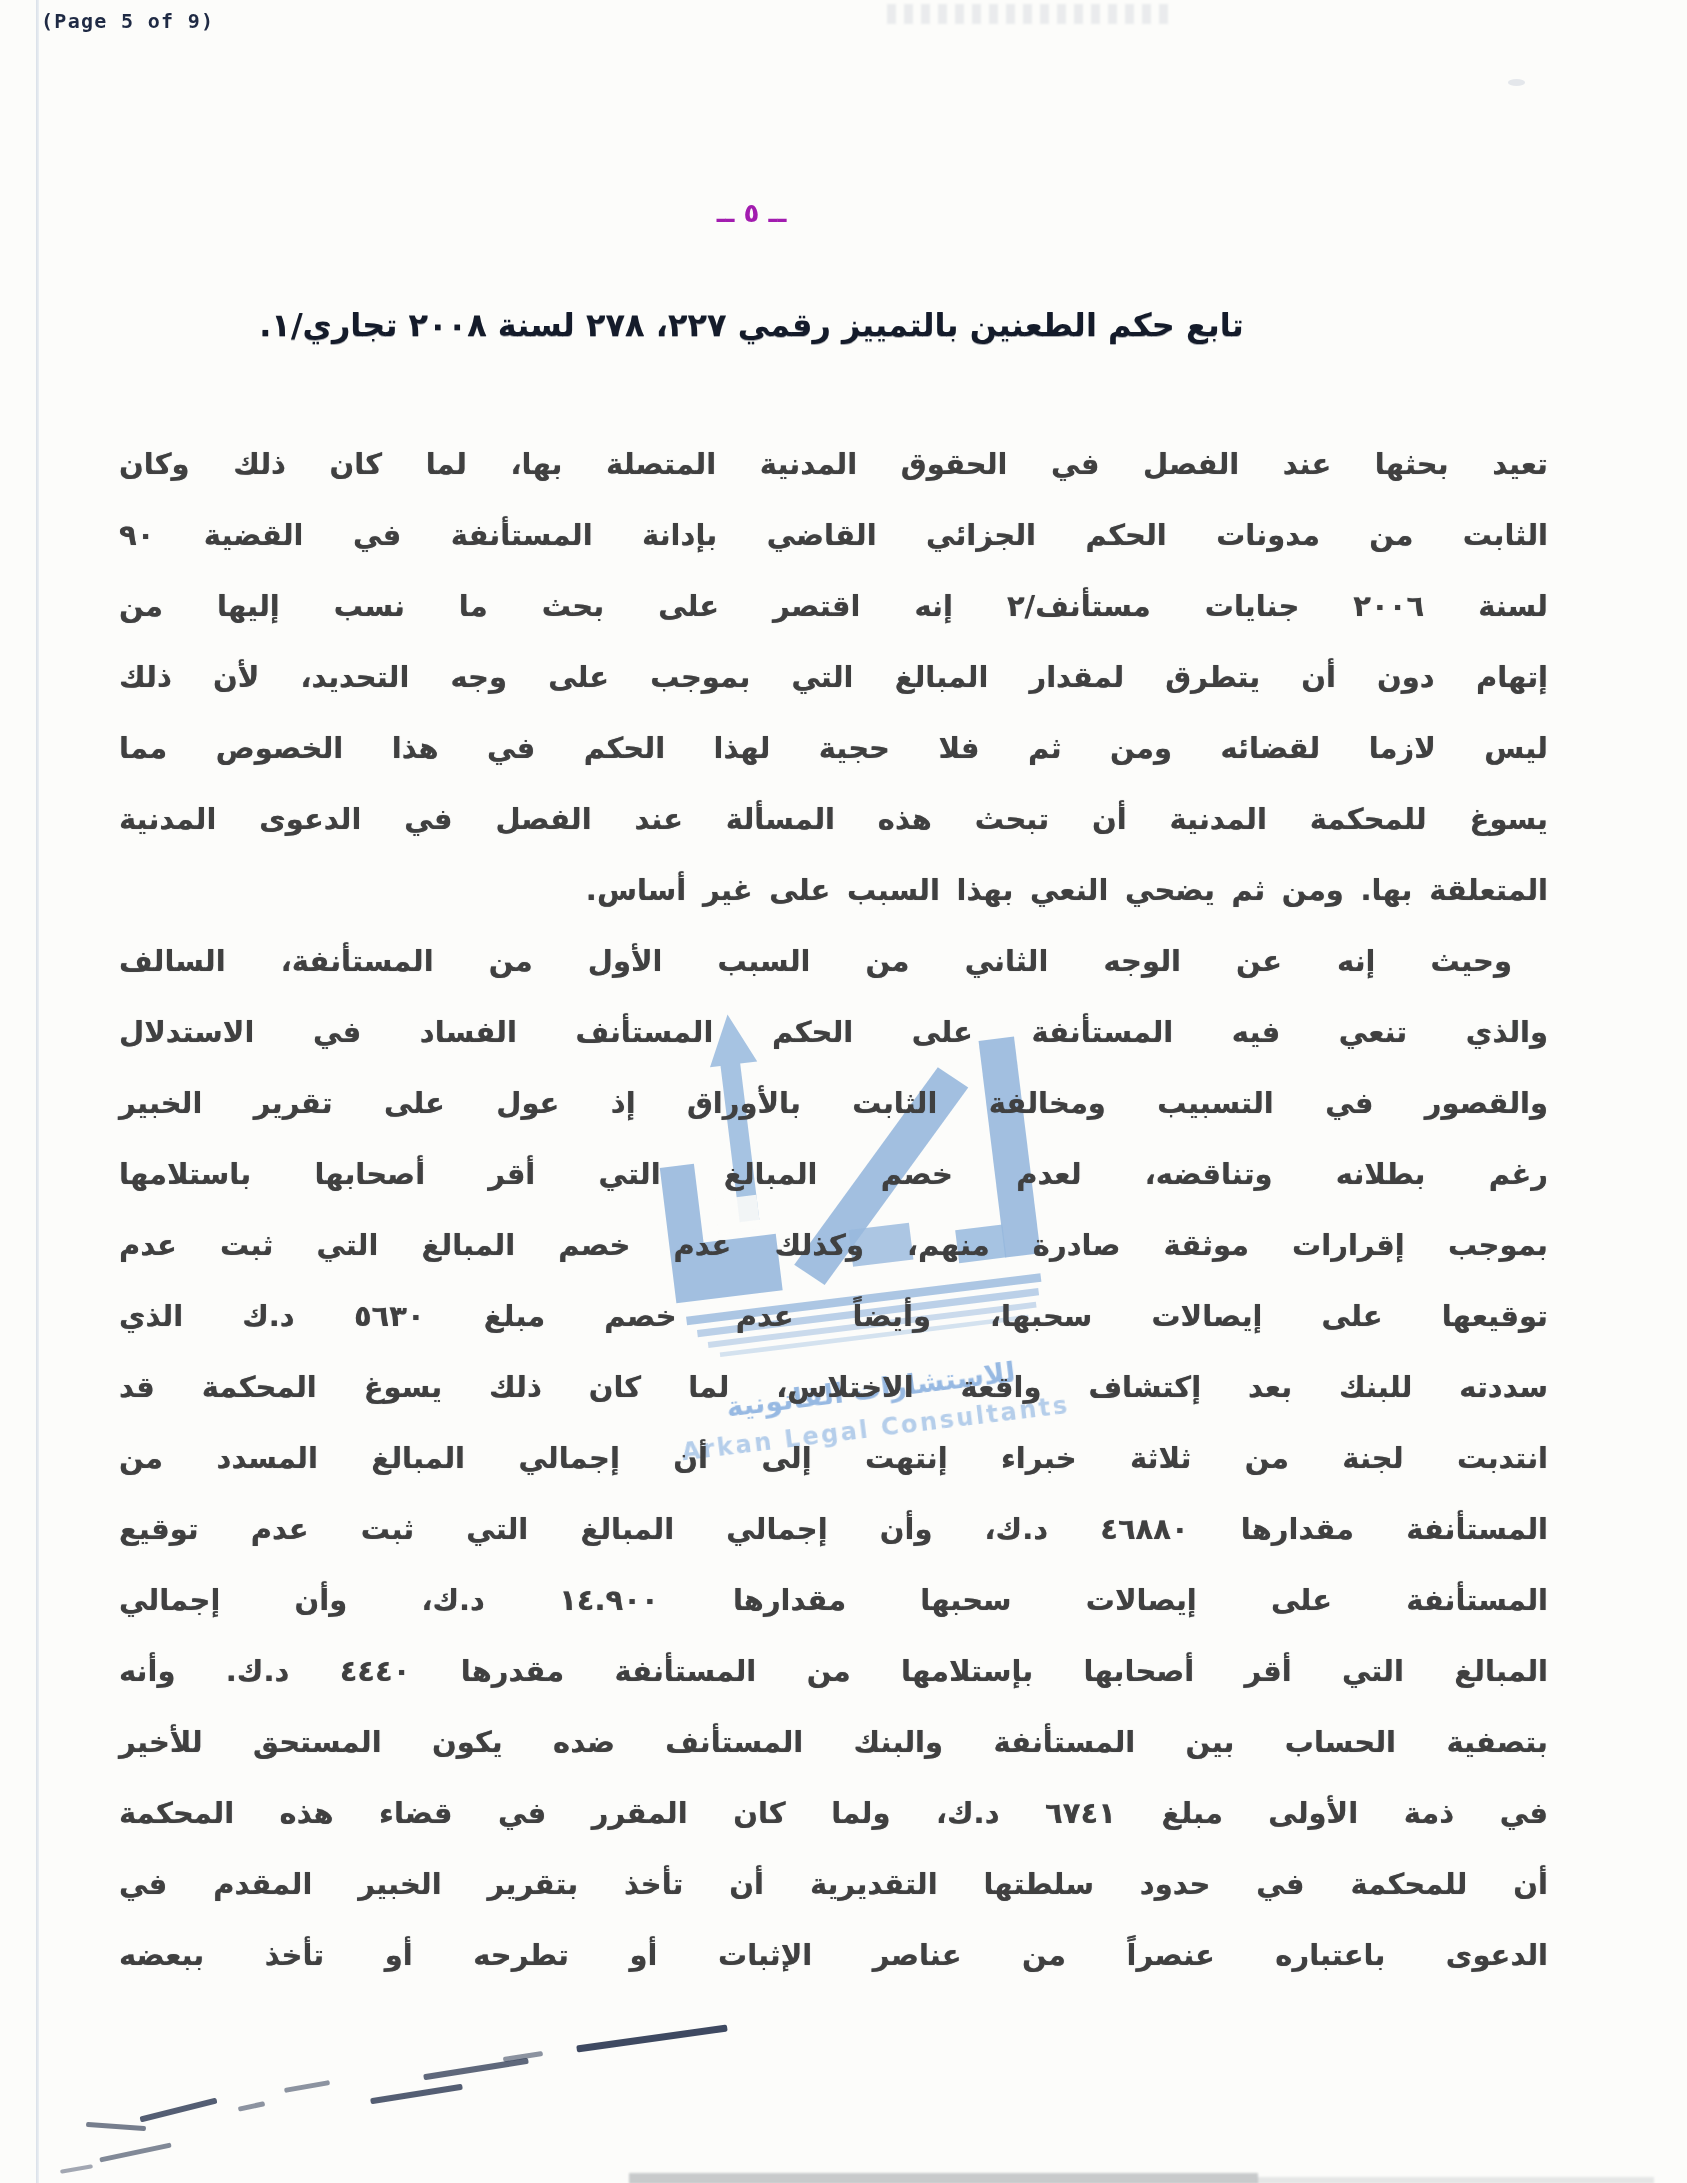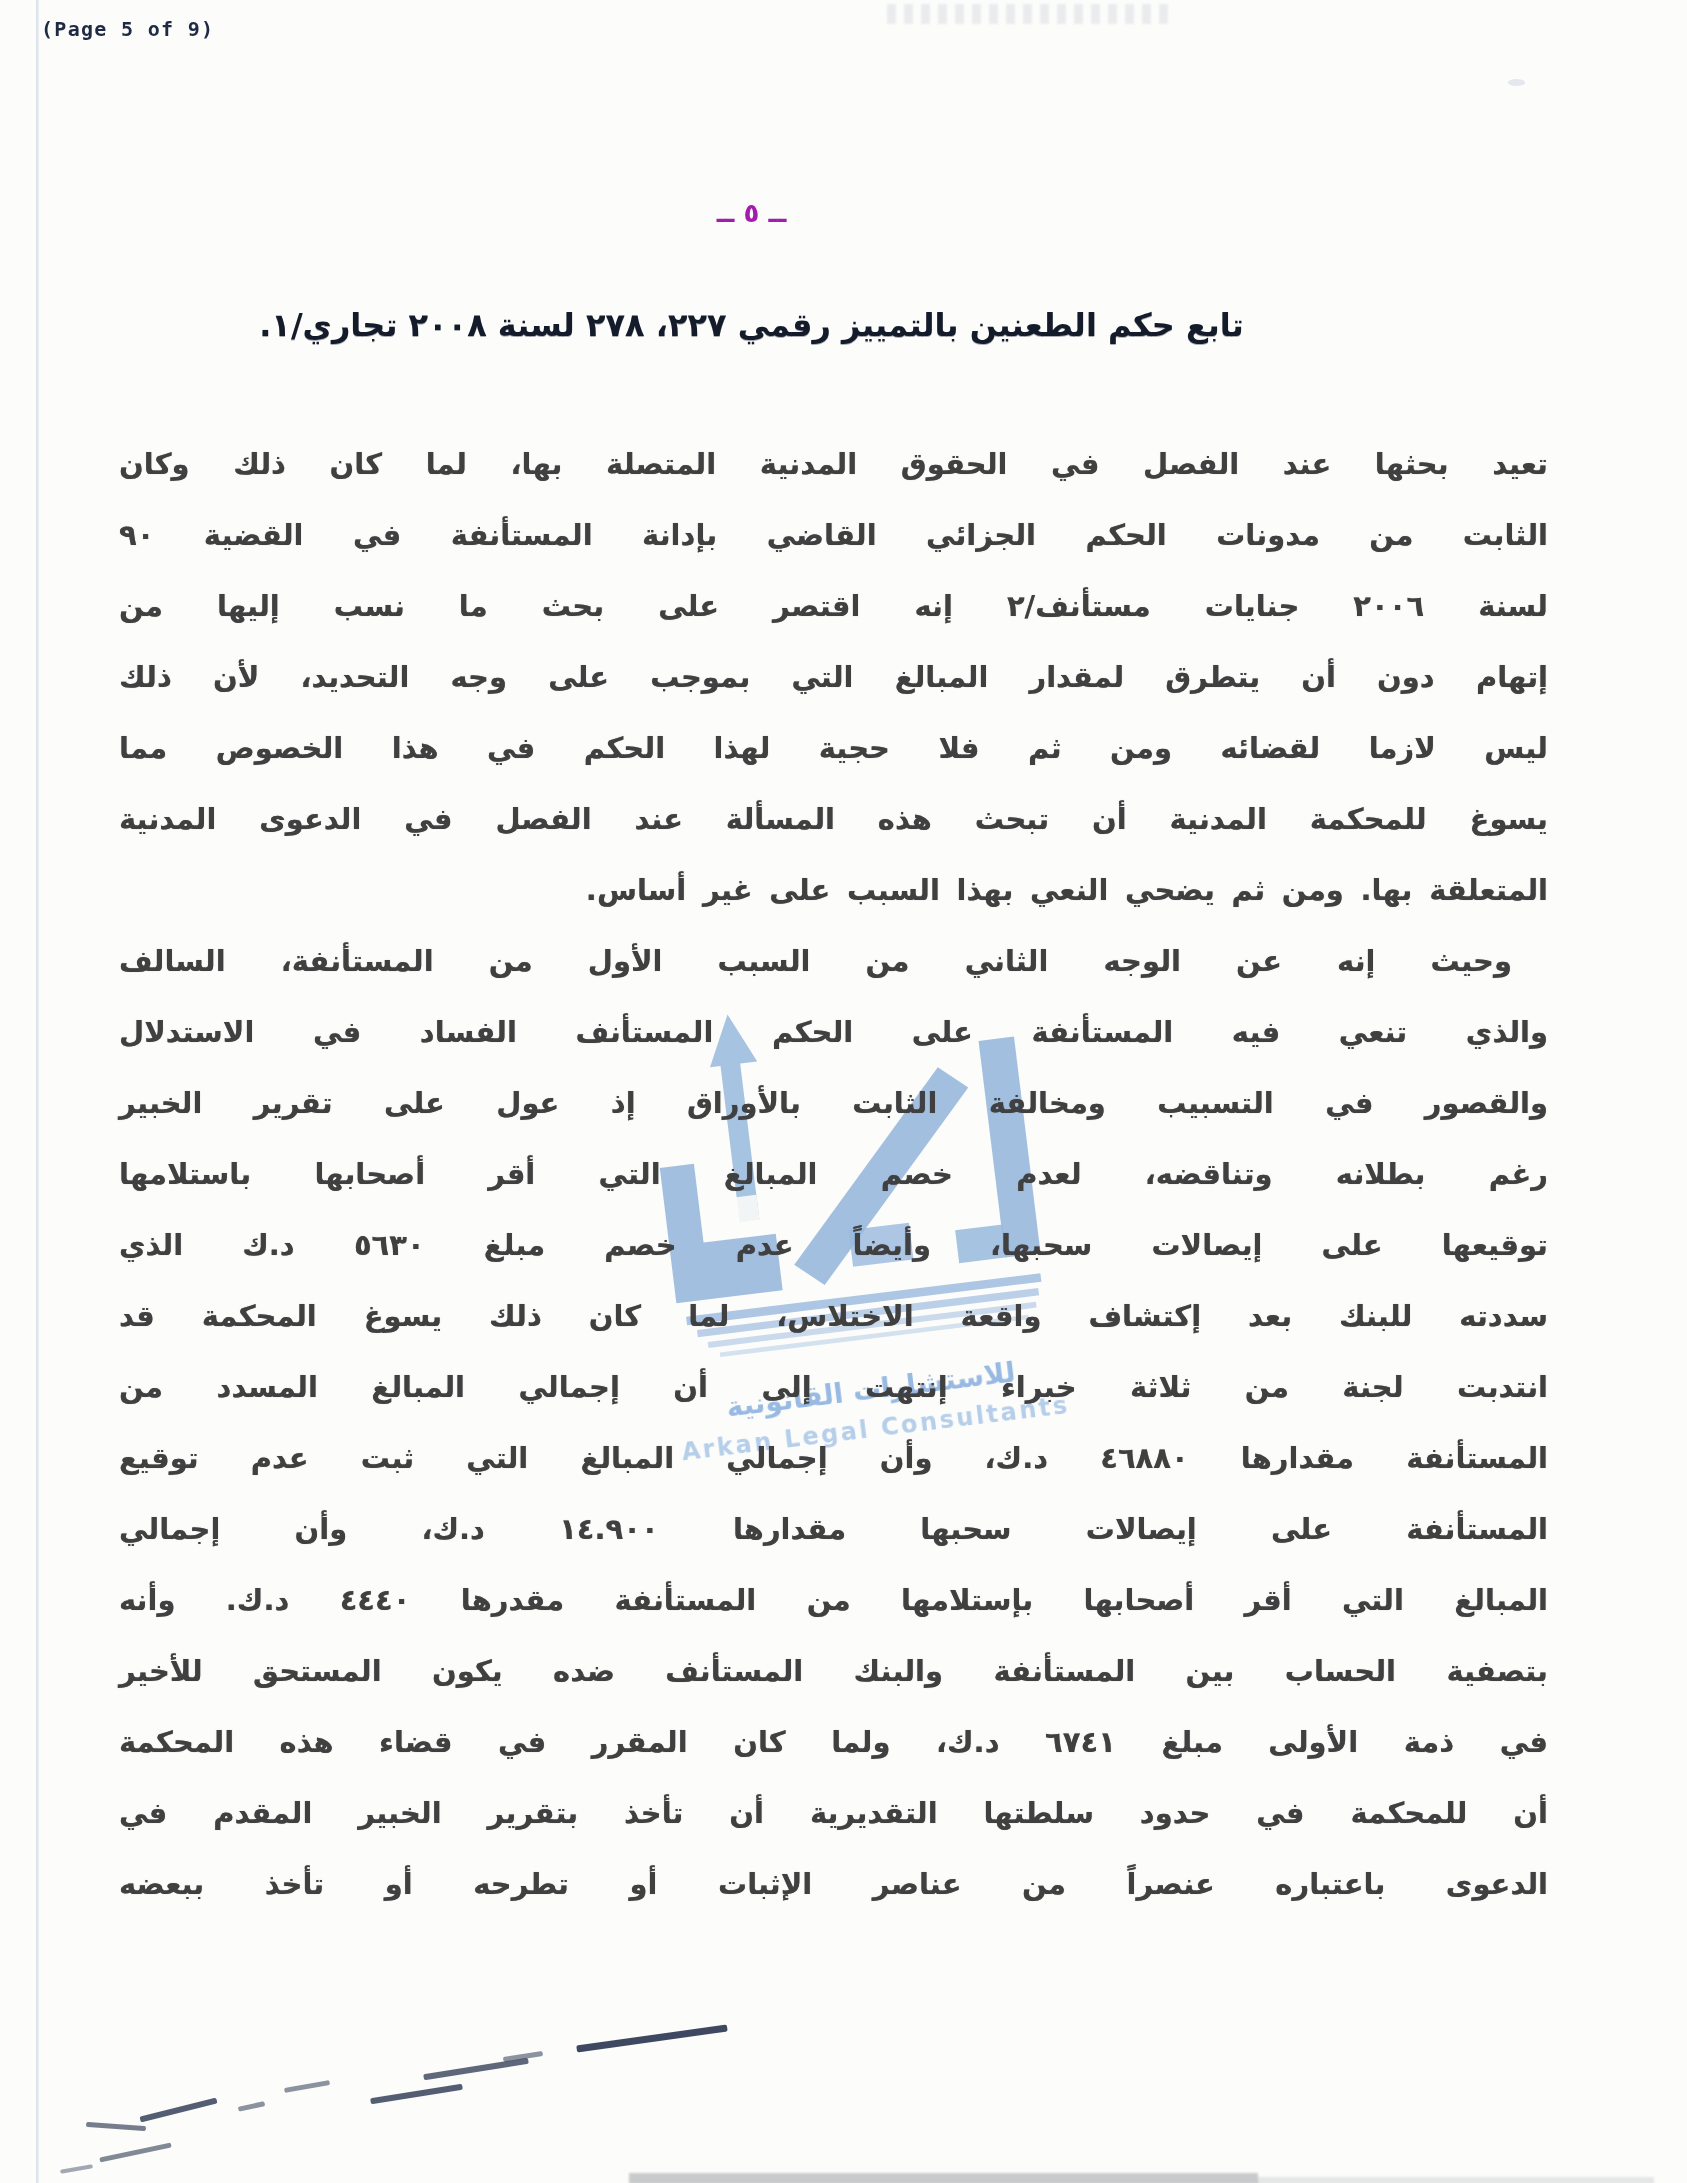--- a/index.html
+++ b/index.html
@@ -28,21 +28,21 @@
     opacity:.18;filter:blur(1.3px);
   }
   .top-ghost2{
     position:absolute;left:1508px;top:79px;width:17px;height:6.6px;
     background:#b9c2d2;opacity:.35;filter:blur(0.7px);border-radius:50%;
   }
   .page-label{
     position:absolute;left:41px;top:9.3px;
     font-family:"DejaVu Sans Mono",monospace;
     font-size:20px;letter-spacing:1.3px;
-    color:#1f2a44;font-weight:bold;margin-top:8px;
+    color:#1f2a44;font-weight:bold;
   }
   .page-number{
     position:absolute;left:189px;top:198px;width:1125px;
     text-align:center;
     font-size:26px;font-weight:bold;color:#a21caf;
     direction:rtl;
   }
   .doc-header{
     position:absolute;left:189px;top:306px;width:1125px;
     direction:rtl;text-align:center;
@@ -158,20 +158,21 @@
     <div class="b-line">الثابت من مدونات الحكم الجزائي القاضي بإدانة المستأنفة في القضية ٩٠</div>
     <div class="b-line">لسنة ٢٠٠٦ جنايات مستأنف/٢ إنه اقتصر على بحث ما نسب إليها من</div>
     <div class="b-line">إتهام دون أن يتطرق لمقدار المبالغ التي بموجب على وجه التحديد، لأن ذلك</div>
     <div class="b-line">ليس لازما لقضائه ومن ثم فلا حجية لهذا الحكم في هذا الخصوص مما</div>
     <div class="b-line">يسوغ للمحكمة المدنية أن تبحث هذه المسألة عند الفصل في الدعوى المدنية</div>
     <div class="b-line end-line">المتعلقة بها. ومن ثم يضحي النعي بهذا السبب على غير أساس.</div>
     <div class="b-line indent">وحيث إنه عن الوجه الثاني من السبب الأول من المستأنفة، السالف</div>
     <div class="b-line">والذي تنعي فيه المستأنفة على الحكم المستأنف الفساد في الاستدلال</div>
     <div class="b-line">والقصور في التسبيب ومخالفة الثابت بالأوراق إذ عول على تقرير الخبير</div>
     <div class="b-line">رغم بطلانه وتناقضه، لعدم خصم المبالغ التي أقر أصحابها باستلامها</div>
+    <div class="b-line">بموجب إقرارات موثقة صادرة منهم، وكذلك عدم خصم المبالغ التي ثبت عدم</div>
     <div class="b-line">توقيعها على إيصالات سحبها، وأيضاً عدم خصم مبلغ ٥٦٣٠ د.ك الذي</div>
     <div class="b-line">سددته للبنك بعد إكتشاف واقعة الاختلاس، لما كان ذلك يسوغ المحكمة قد</div>
     <div class="b-line">انتدبت لجنة من ثلاثة خبراء إنتهت إلى أن إجمالي المبالغ المسدد من</div>
     <div class="b-line">المستأنفة مقدارها ٤٦٨٨٠ د.ك، وأن إجمالي المبالغ التي ثبت عدم توقيع</div>
     <div class="b-line">المستأنفة على إيصالات سحبها مقدارها ١٤.٩٠٠ د.ك، وأن إجمالي</div>
     <div class="b-line">المبالغ التي أقر أصحابها بإستلامها من المستأنفة مقدرها ٤٤٤٠ د.ك. وأنه</div>
     <div class="b-line">بتصفية الحساب بين المستأنفة والبنك المستأنف ضده يكون المستحق للأخير</div>
     <div class="b-line">في ذمة الأولى مبلغ ٦٧٤١ د.ك، ولما كان المقرر في قضاء هذه المحكمة</div>
     <div class="b-line">أن للمحكمة في حدود سلطتها التقديرية أن تأخذ بتقرير الخبير المقدم في</div>
     <div class="b-line">الدعوى باعتباره عنصراً من عناصر الإثبات أو تطرحه أو تأخذ ببعضه</div>

